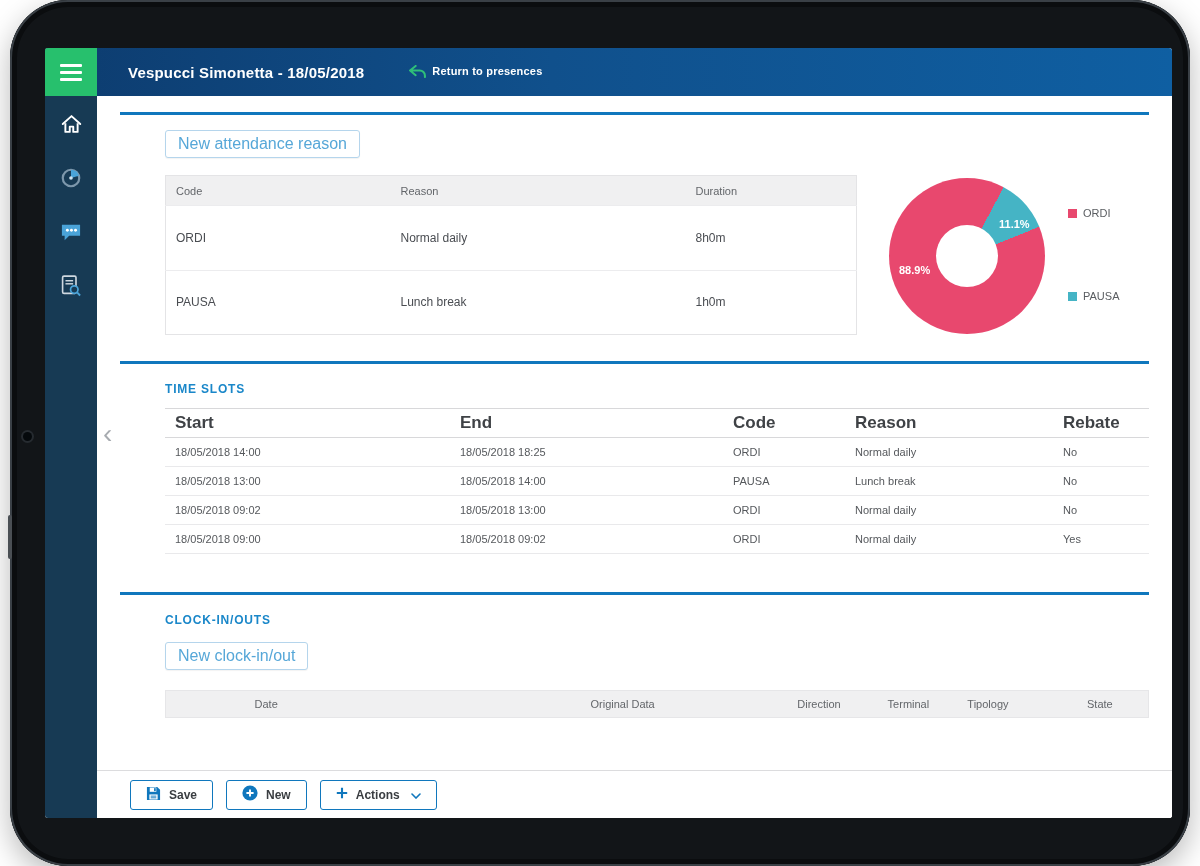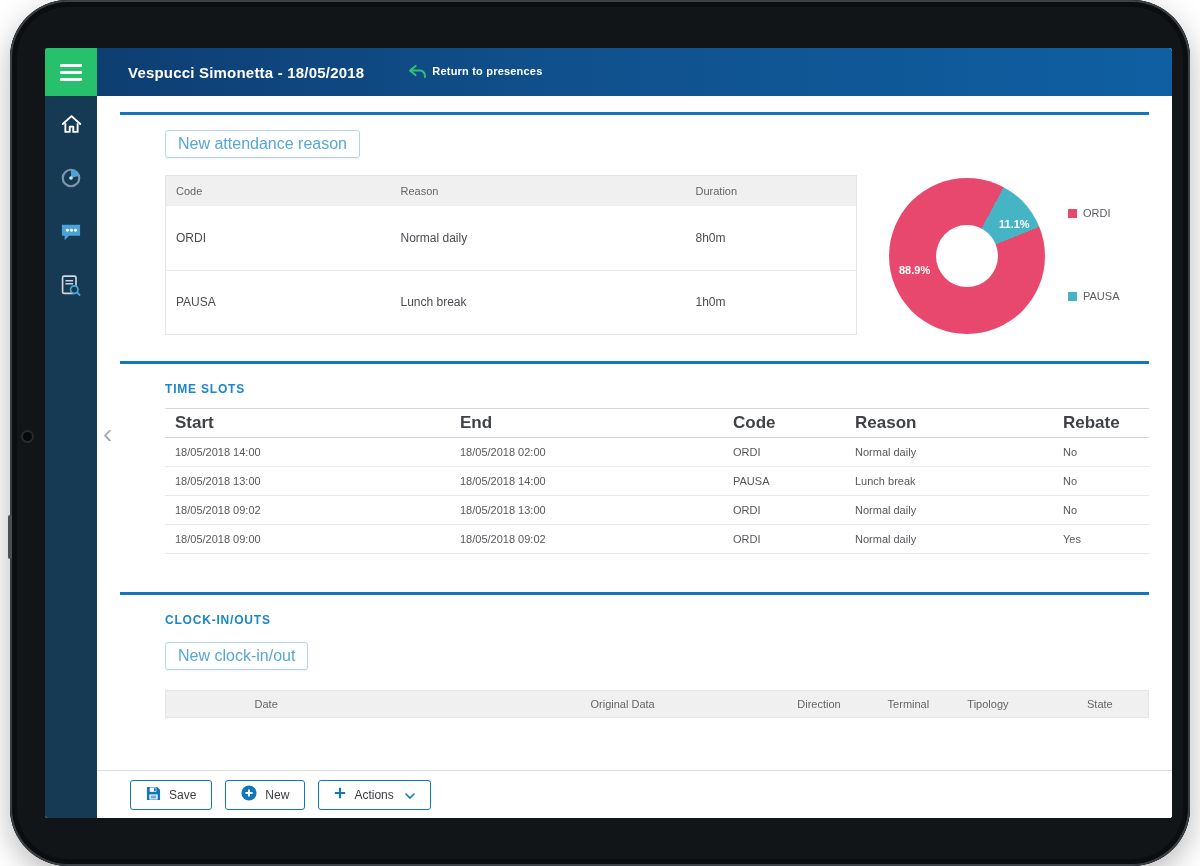--- a/index.html
+++ b/index.html
@@ -82,21 +82,21 @@
   .clock-header { position:relative; margin-top:20px; width:984px; height:28px;
     background:#f0f0f1; border:1px solid #e6e6e8; }
   .clock-header span { position:absolute; top:7px; transform:translateX(-50%);
     font-size:11px; color:#63666a; white-space:nowrap; }
 
   
   .toolbar { flex:0 0 48px; border-top:1px solid #dcdcde; background:#fff;
     display:flex; align-items:center; padding-left:33px; gap:13px; }
   .tool-btn { display:flex; align-items:center; gap:8px; height:30px; padding:0 15px;
     background:#fff; border:1px solid #1077bd; border-radius:3px;
-    font-size:12px; font-weight:normal; color:#3a3d41; cursor:pointer; font-family:inherit; }
+    font-size:12px; font-weight:bold; color:#3a3d41; cursor:pointer; font-family:inherit; }
 </style>
 </head>
 <body>
 
 <div class="stage">
   <div class="tablet">
     <div class="camera"></div>
     <div class="side-nub"></div>
 
     <div class="screen">
@@ -233,21 +233,21 @@
                     <th>Start</th>
                     <th>End</th>
                     <th>Code</th>
                     <th>Reason</th>
                     <th>Rebate</th>
                   </tr>
                 </thead>
                 <tbody>
                   <tr>
                     <td>18/05/2018 14:00</td>
-                    <td>18/05/2018 02:00</td>
+                    <td>18/05/2018 18:25</td>
                     <td>ORDI</td>
                     <td>Normal daily</td>
                     <td>No</td>
                   </tr>
                   <tr>
                     <td>18/05/2018 13:00</td>
                     <td>18/05/2018 14:00</td>
                     <td>PAUSA</td>
                     <td>Lunch break</td>
                     <td>No</td>

